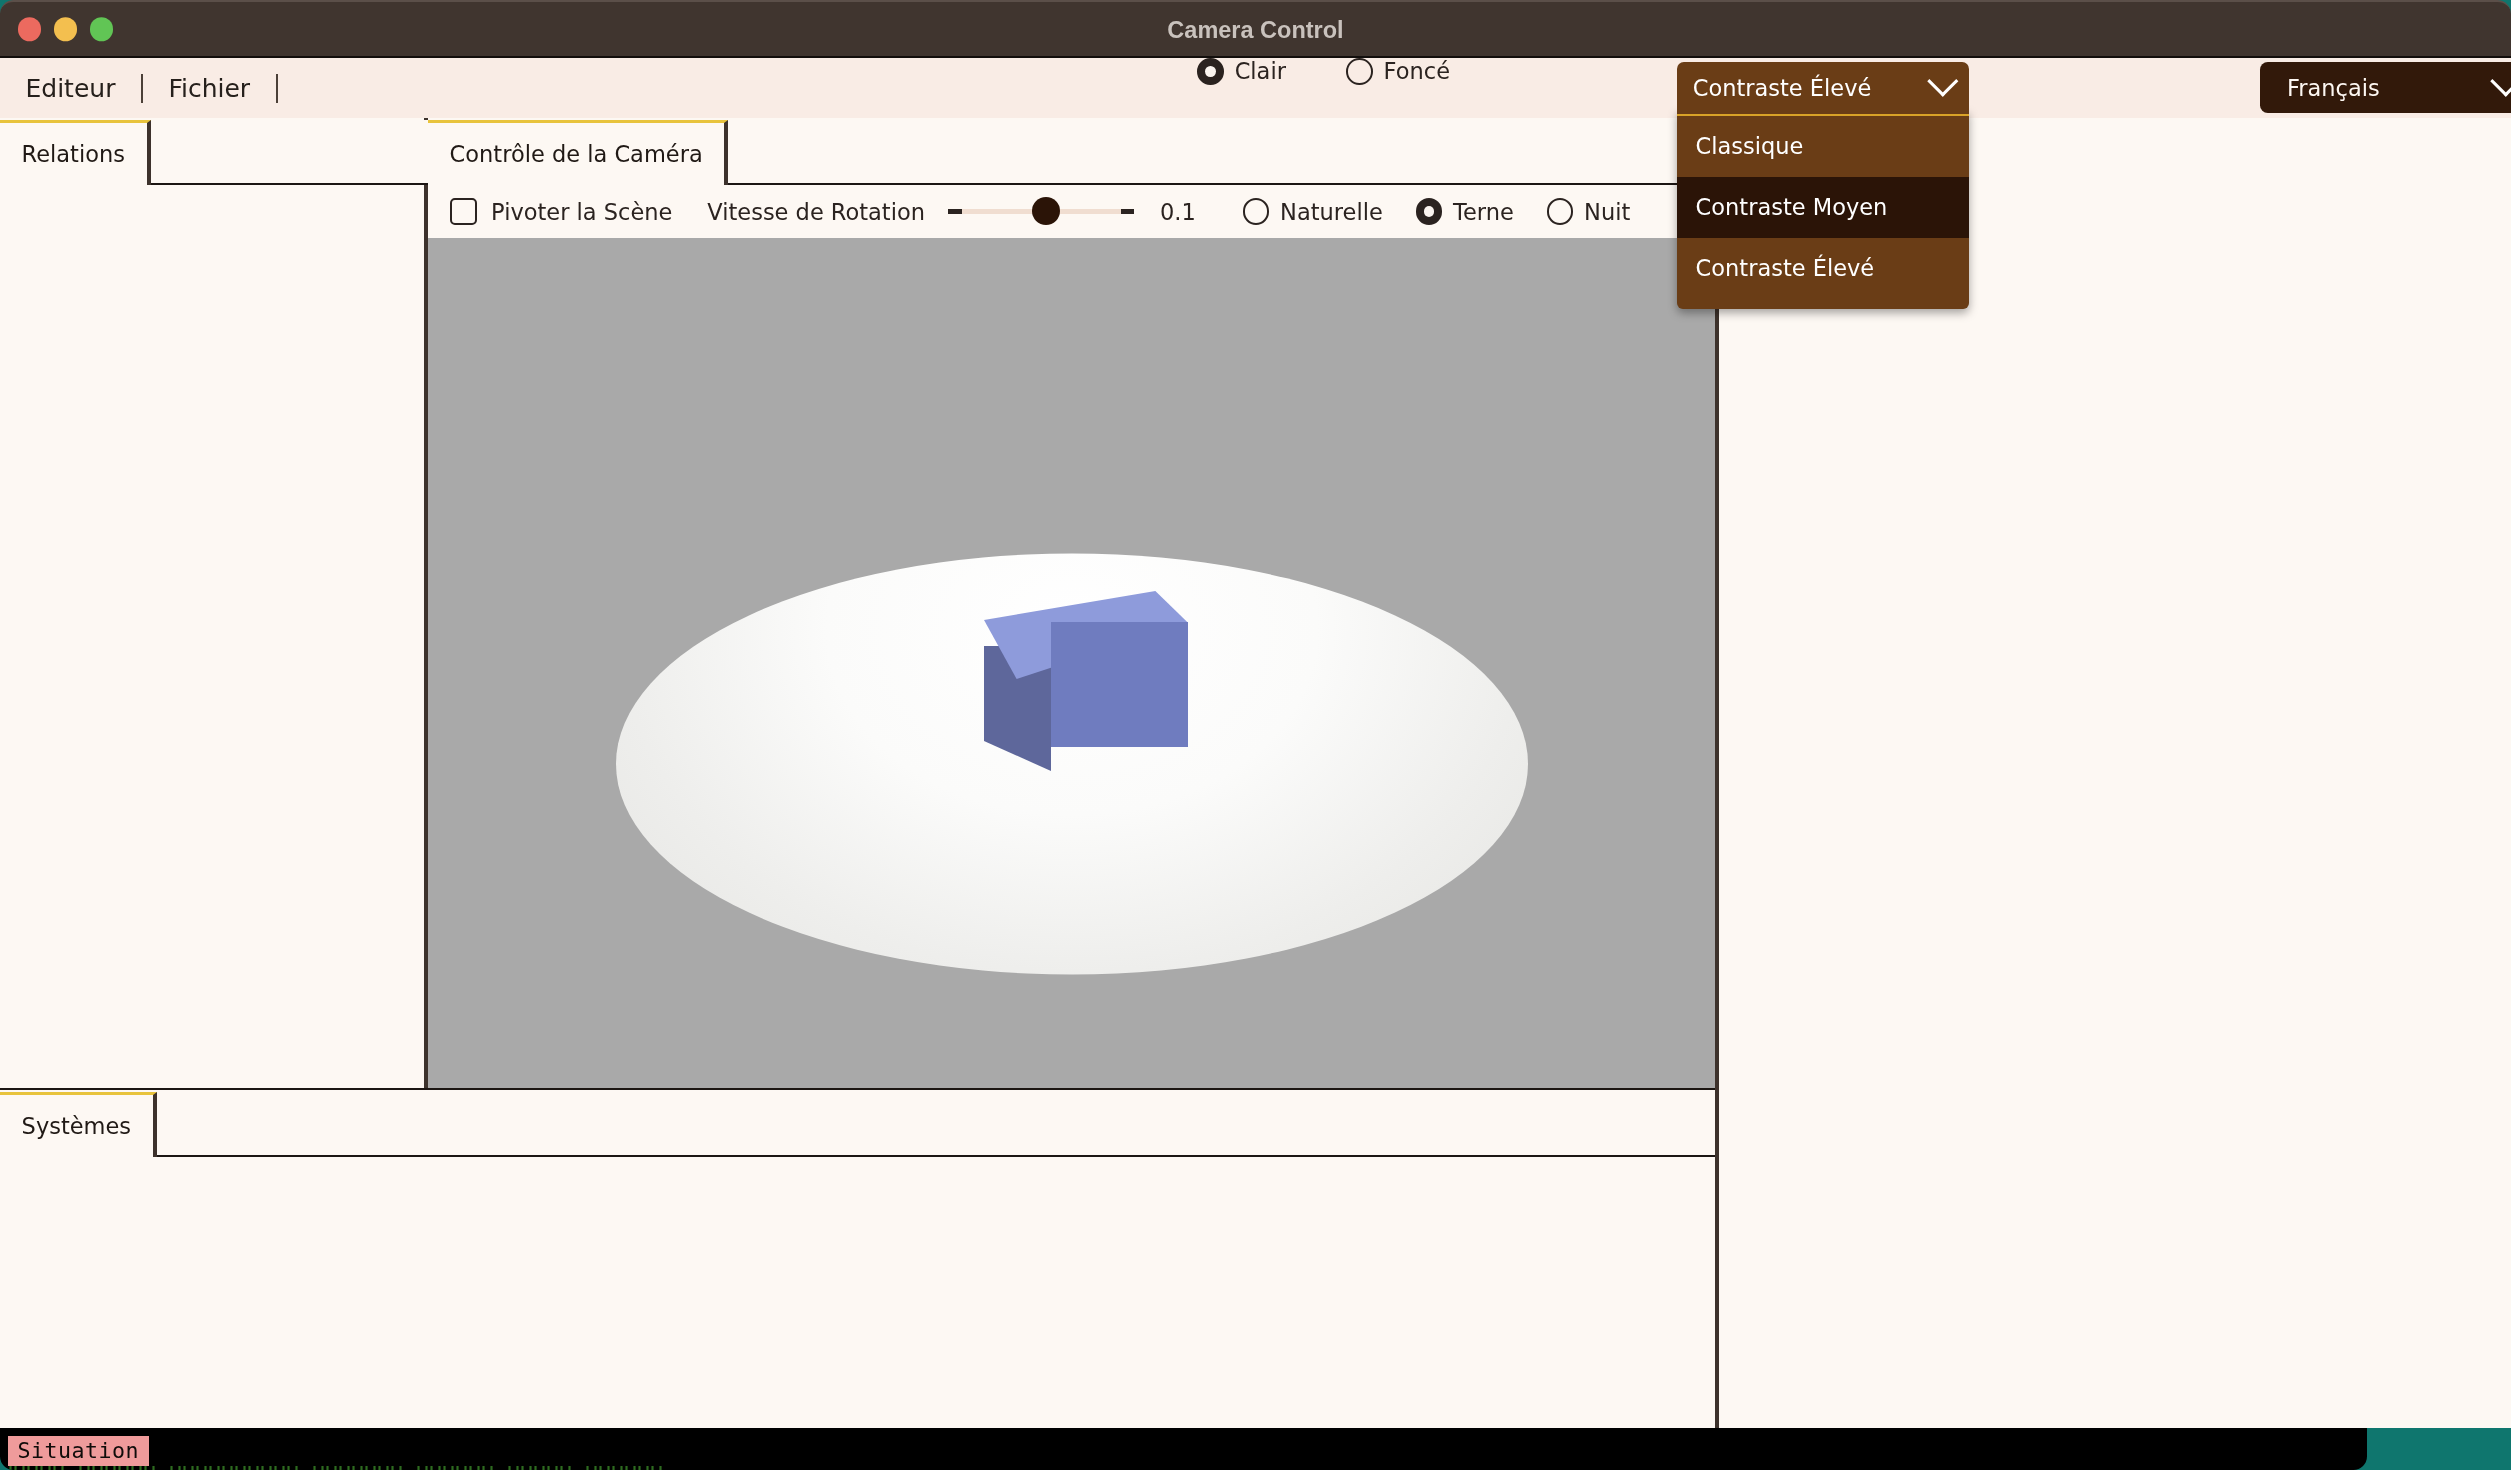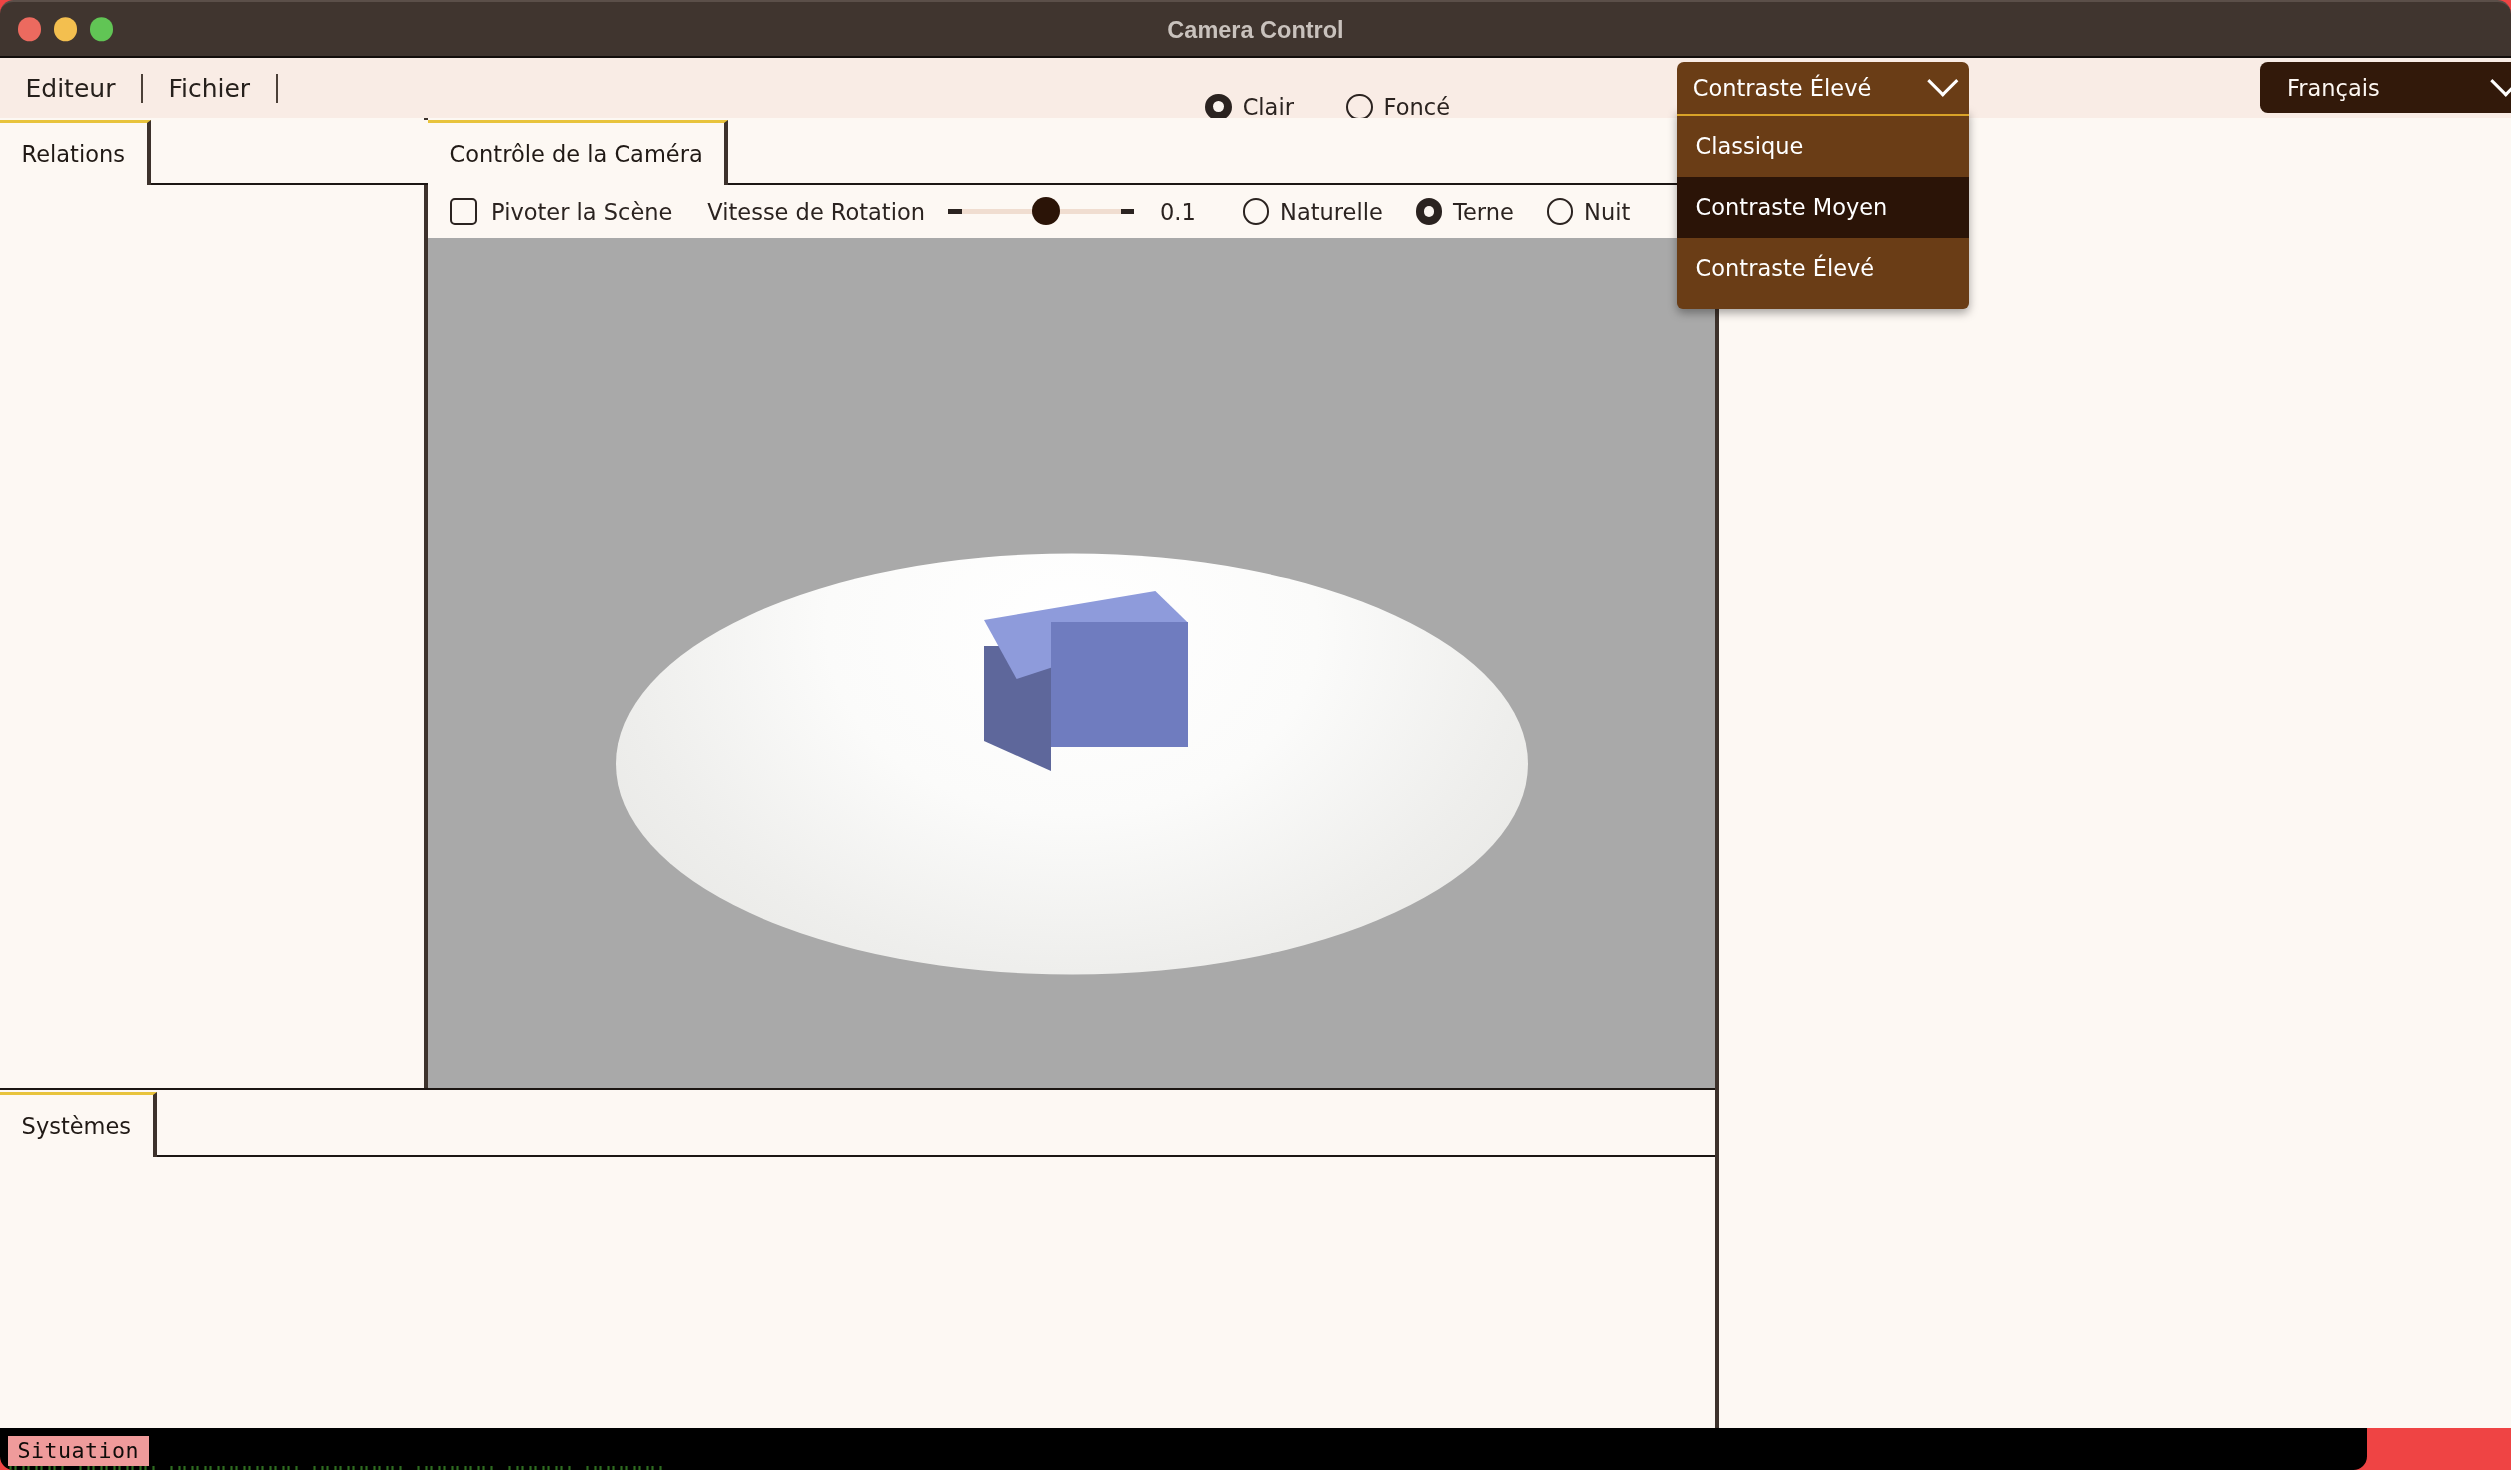--- a/index.html
+++ b/index.html
@@ -6,21 +6,21 @@
   html, body {
     width: 2511px; height: 1470px;
     background: #000;
     font-family: "DejaVu Sans", sans-serif;
     overflow: hidden;
   }
 
   .app {
     position: absolute; left: 0; top: 0;
     width: 2511px; height: 1470px;
-    background: #ef4444;
+    background: #0f766e;
   }
 
   
   .titlebar {
     position: absolute; left: 0; top: 0;
     width: 2511px; height: 56px;
     background: #40352f;
     border-radius: 13.7px 13.7px 0 0;
     border-top: 2px solid #5b4f49;
   }
@@ -55,21 +55,21 @@
     font-family: "DejaVu Sans", sans-serif;
     height: 100%; display: flex; align-items: center;
   }
   .menu-sep {
     width: 2px; height: 29px; background: #4c4038;
   }
 
   
   .theme-group {
     position: absolute; right: 1061px; top: 0;
-    height: 62px; display: flex; align-items: flex-end; gap: 25px;
+    height: 62px; display: flex; align-items: flex-start; gap: 33px;
   }
   .radio-wrap { display: flex; align-items: center; gap: 10.8px; }
   .radio {
     width: 26.5px; height: 26.5px; border-radius: 50%;
     border: 2.9px solid #2b2320; background: transparent;
     display: flex; align-items: center; justify-content: center;
   }
   .radio.on { border-color: #2b2320; background: #2b2320; }
   .radio.on::after {
     content: ""; width: 10.8px; height: 10.8px; border-radius: 50%;

